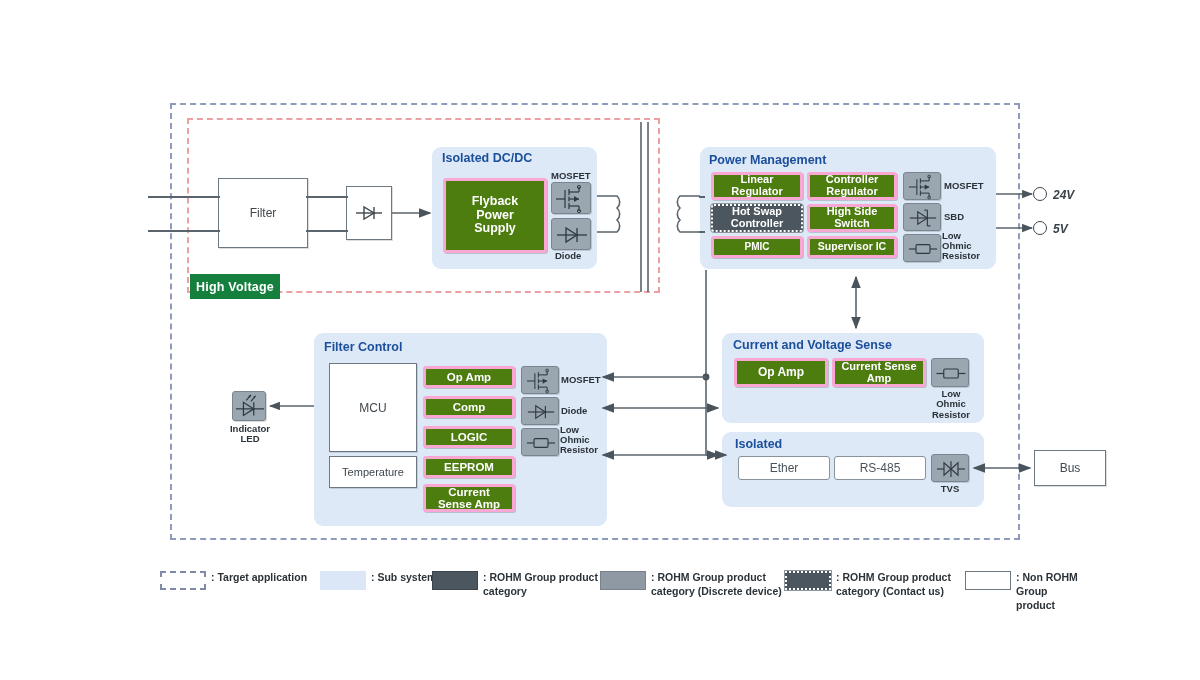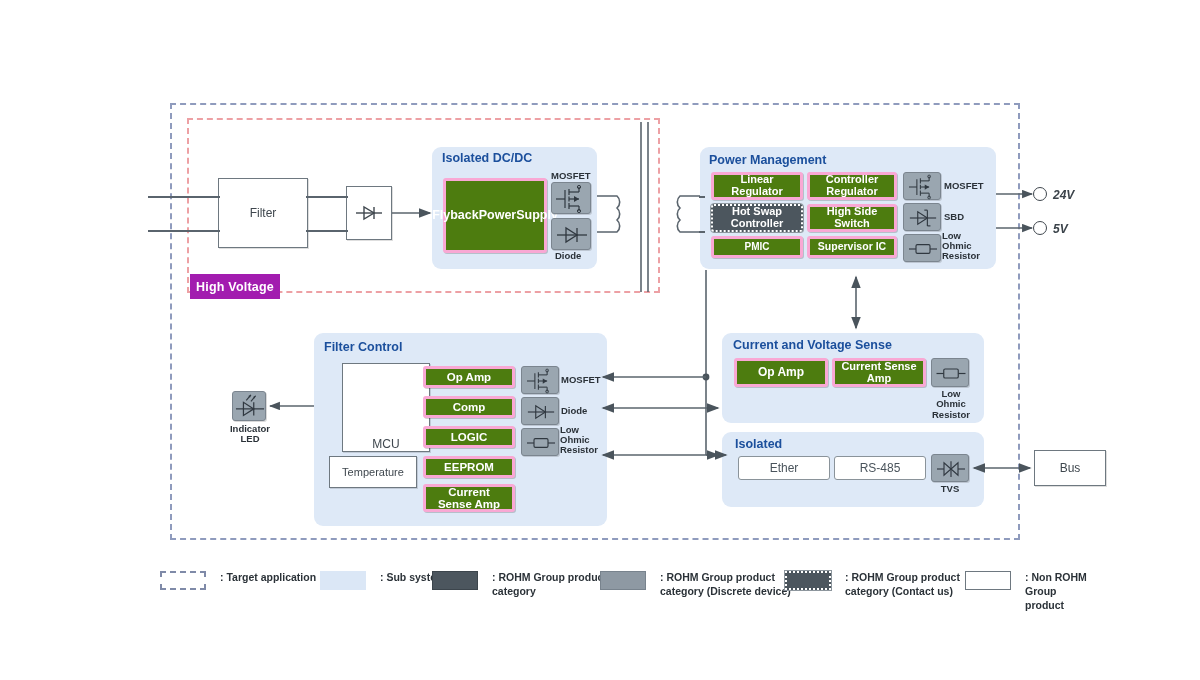--- a/index.html
+++ b/index.html
@@ -22,21 +22,21 @@
     border: 2px dashed #8f9bbd;
     background: transparent;
   }
   #hv-boundary {
     left: 187px; top: 118px; width: 473px; height: 175px;
     border: 2px dashed #eda0a4;
     background: transparent;
   }
   #hv-label {
     left: 190px; top: 274px; width: 90px; height: 25px;
-    background: #a21caf;
+    background: #15803d;
     color: #ffffff;
     font-size: 12.5px; font-weight: bold;
     display: flex; align-items: center; justify-content: center;
     letter-spacing: .2px;
   }
 
   
   .subsys {
     background: #dee9f7;
     border-radius: 9px;
@@ -137,21 +137,21 @@
   #legend { left: 160px; top: 566px; width: 930px; height: 40px; }
   .leg-item { position: absolute; display: flex; align-items: flex-start; }
   .leg-sw { width: 46px; height: 19px; flex: 0 0 auto; margin-top: 1px; }
   .sw-target  { border: 2px dashed #7f8aa8; background: #ffffff; }
   .sw-sub     { background: #dbe7f6; }
   .sw-dark    { background: #4c565e; border: 1px solid #3c454c; }
   .sw-grey    { background: #8e99a3; border: 1px solid #78838d; }
   .sw-contact { background: #4c565e; border: 2px dotted #ffffff; outline: 1px solid #8d969d; }
   .sw-nonrohm { background: #ffffff; border: 1px solid #6e7880; }
   .leg-txt {
-    margin-left: 14px; color: #2b3238;
+    margin-left: 5px; color: #2b3238;
     font-size: 10.5px; font-weight: bold; line-height: 1.35;
     white-space: pre-line;
   }
 
   
   .tlabel { position: absolute; color: #2a3138; font-size: 9.5px; font-weight: bold; text-align: center; line-height: 1.08; }
 </style>
 </head>
 <body>
 
@@ -186,21 +186,21 @@
       <marker id="ahs" markerWidth="7" markerHeight="7" refX="6.2" refY="2.6" orient="auto">
         <polygon points="0,0 7,2.6 0,5.2" fill="#4a545c"></polygon>
       </marker>
     </defs>
     <line x1="392" y1="213" x2="430" y2="213" stroke="#5a646d" stroke-width="1.6" marker-end="url(#ah)"></line>
   </svg>
 
   <div class="subsys abs" id="dcdc-panel" style="left:432px;top:147px;width:165px;height:122px;"></div>
   <div class="subsys-title" style="left:442px;top:151px;">Isolated DC/DC</div>
 
-  <div class="chip dark" id="flyback-chip" style="left:443px;top:178px;width:104px;height:75px;font-size:12.5px;flex-direction:row;">
+  <div class="chip dark" id="flyback-chip" style="left:443px;top:178px;width:104px;height:75px;font-size:12.5px;flex-direction:column;">
     <span>Flyback</span>
     <span>Power</span>
     <span>Supply</span>
   </div>
 
   <div class="disc-label" style="left:551px;top:171px;">MOSFET</div>
   <div class="disc" style="left:551px;top:182px;width:40px;height:32px;">
     <svg width="40" height="32" viewBox="0 0 40 32">
       <line x1="4" y1="16" x2="13" y2="16" stroke="#303840" stroke-width="1.2"></line>
       <line x1="13" y1="7" x2="13" y2="25" stroke="#303840" stroke-width="1.2"></line>
@@ -313,21 +313,21 @@
     <line x1="996" y1="228" x2="1032" y2="228" stroke="#5a646d" stroke-width="1.6" marker-end="url(#ahs)"></line>
   </svg>
   <div class="term" style="left:1033px;top:187px;"></div>
   <div class="term-label" style="left:1053px;top:188px;">24V</div>
   <div class="term" style="left:1033px;top:221px;"></div>
   <div class="term-label" style="left:1053px;top:222px;">5V</div>
 
   <div class="subsys abs" id="sc-panel" style="left:314px;top:333px;width:293px;height:193px;"></div>
   <div class="subsys-title" style="left:324px;top:340px;">Filter Control</div>
 
-  <div class="pbox" style="left:342px;top:363px;width:88px;height:89px;align-items:flex-end;">
+  <div class="pbox" style="left:329px;top:363px;width:88px;height:89px;">
     <span>MCU</span>
   </div>
   <div class="pbox" style="left:329px;top:456px;width:88px;height:32px;font-size:11px;">
     <span>Temperature</span>
   </div>
 
   <div class="chip dark" style="left:423px;top:366px;width:92px;height:22px;font-size:11.5px;">
     <span>Op Amp</span>
   </div>
   <div class="chip dark" style="left:423px;top:396px;width:92px;height:22px;font-size:11.5px;">

